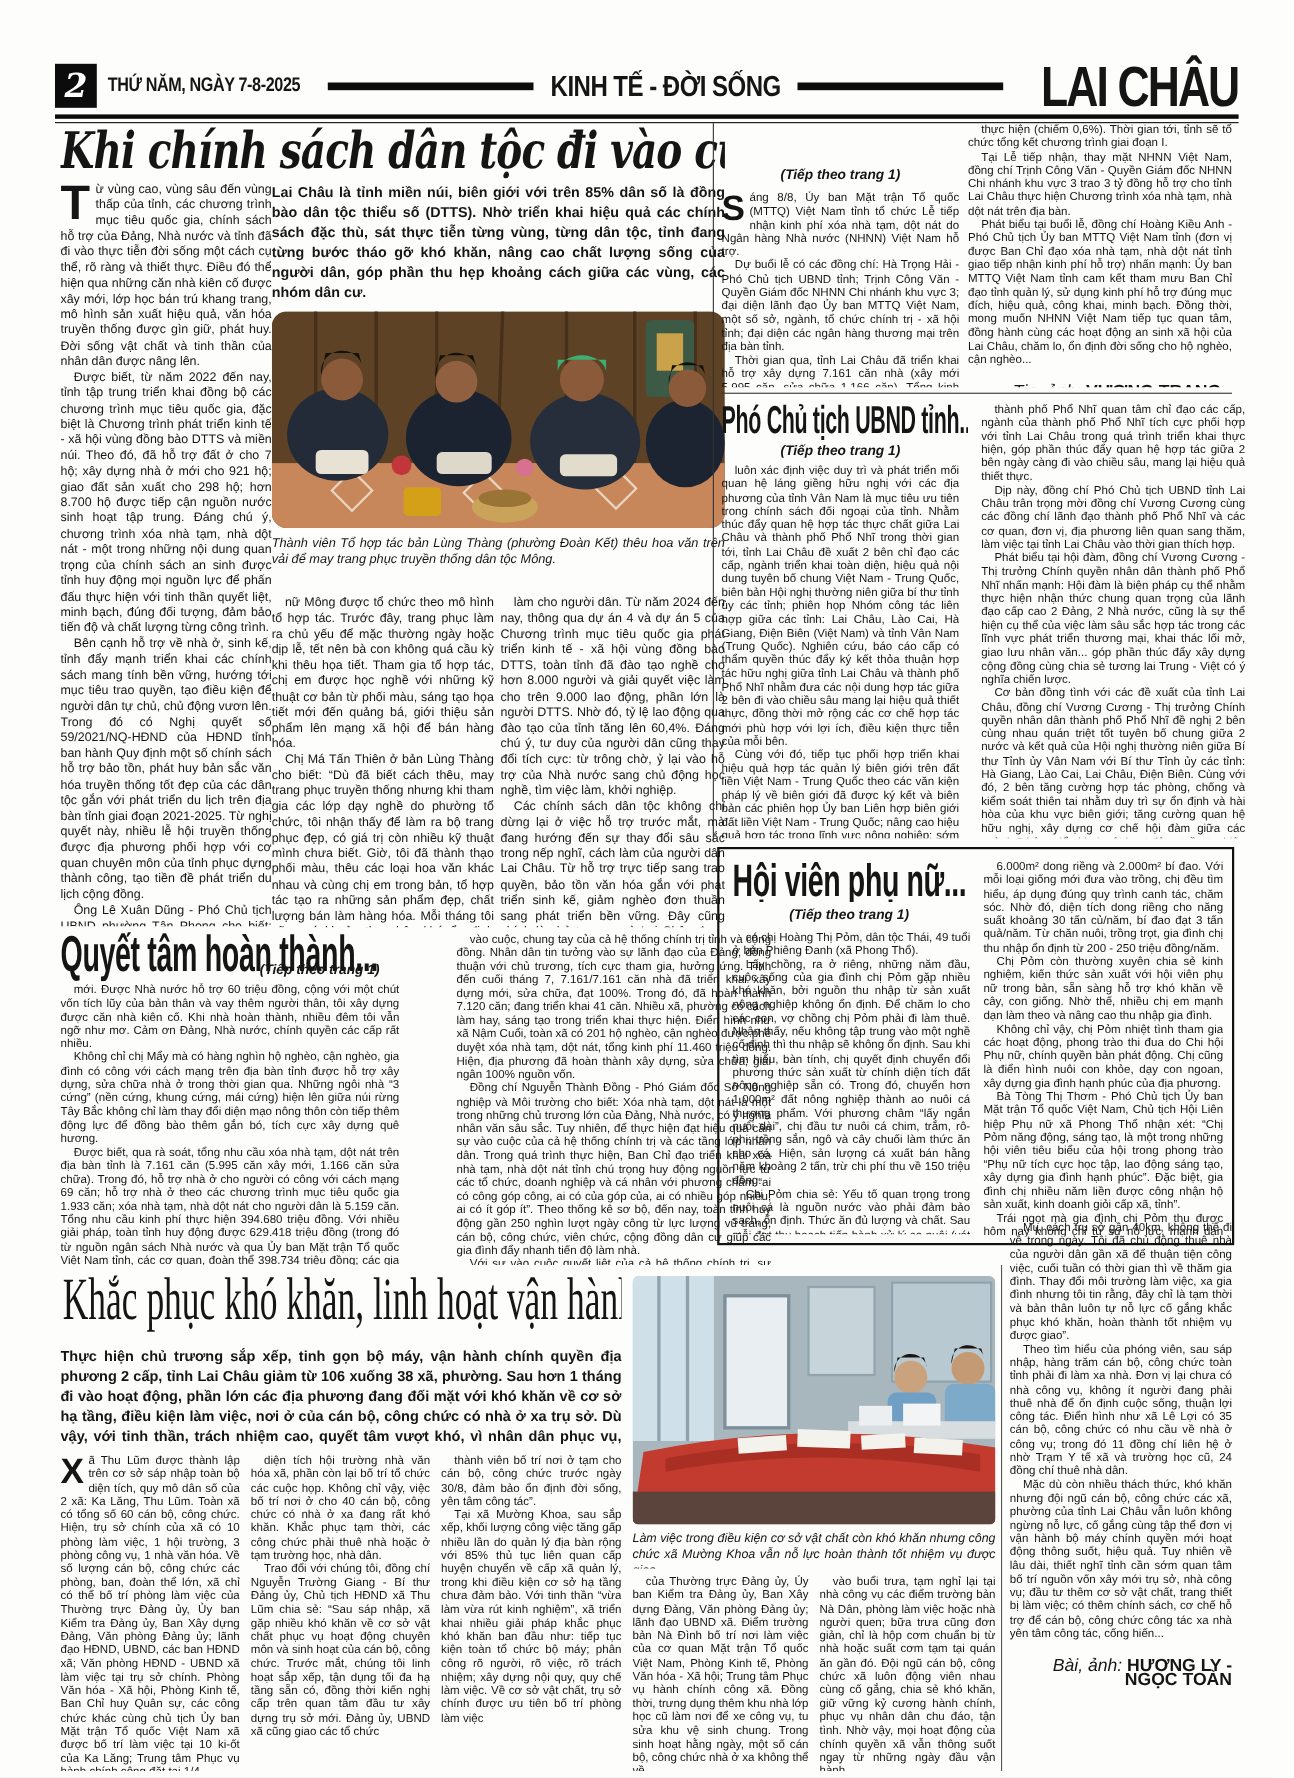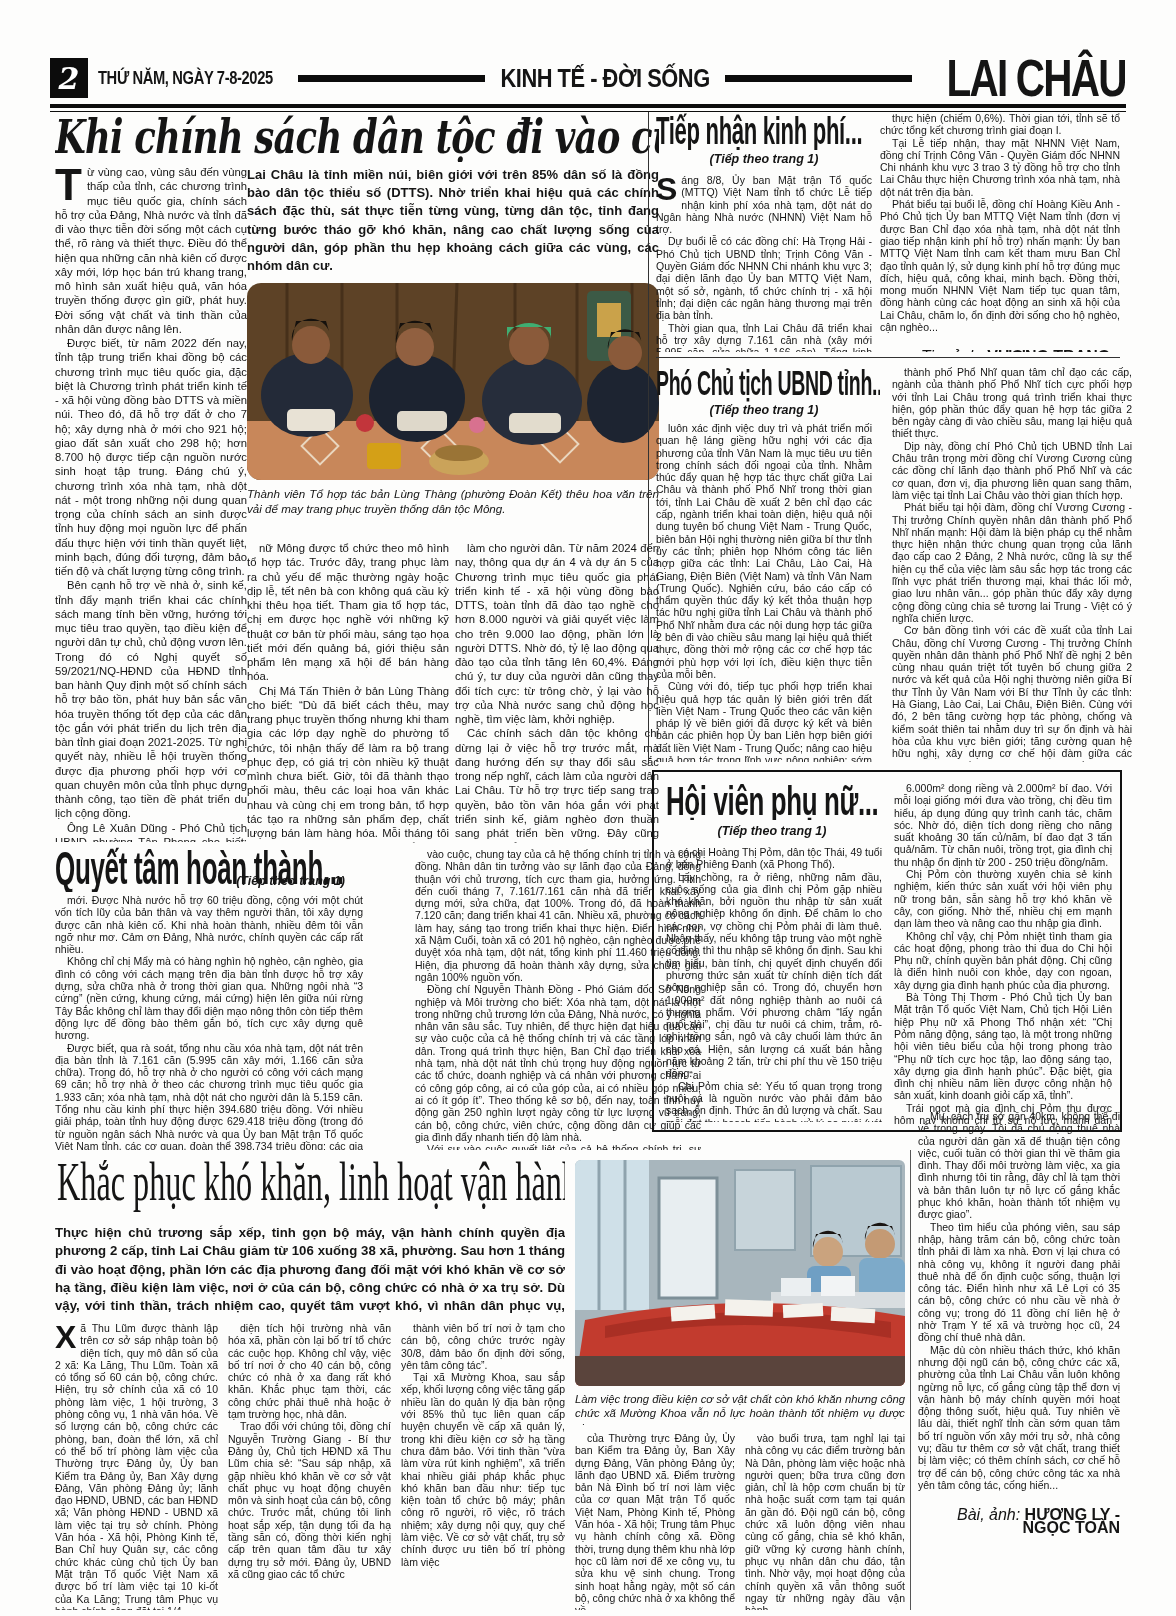--- a/index.html
+++ b/index.html
@@ -116,23 +116,20 @@
     <div style="display:contents"><p>nữ Mông được tổ chức theo mô hình tổ hợp tác. Trước đây, trang phục làm ra chủ yếu để mặc thường ngày hoặc dịp lễ, tết nên bà con không quá cầu kỳ khi thêu họa tiết. Tham gia tổ hợp tác, chị em được học nghề với những kỹ thuật cơ bản từ phối màu, sáng tạo họa tiết mới đến quảng bá, giới thiệu sản phẩm lên mạng xã hội để bán hàng hóa.</p><p>Chị Má Tấn Thiên ở bản Lùng Thàng cho biết: “Dù đã biết cách thêu, may trang phục truyền thống nhưng khi tham gia các lớp dạy nghề do phường tổ chức, tôi nhận thấy để làm ra bộ trang phục đẹp, có giá trị còn nhiều kỹ thuật mình chưa biết. Giờ, tôi đã thành thạo phối màu, thêu các loại hoa văn khác nhau và cùng chị em trong bản, tổ hợp tác tạo ra những sản phẩm đẹp, chất lượng bán làm hàng hóa. Mỗi tháng tôi cũng có khoản thu nhập khá ổn định nên rất vui, thêm động lực duy trì nghề truyền thống của dân tộc”.</p></div>
   </div>
 
   <div class="tblock body-main cont" style="left:455px;top:541px;width:204px;height:302px;">
     <div style="display:contents"><p>làm cho người dân. Từ năm 2024 đến nay, thông qua dự án 4 và dự án 5 của Chương trình mục tiêu quốc gia phát triển kinh tế - xã hội vùng đồng bào DTTS, toàn tỉnh đã đào tạo nghề cho hơn 8.000 người và giải quyết việc làm cho trên 9.000 lao động, phần lớn là người DTTS. Nhờ đó, tỷ lệ lao động qua đào tạo của tỉnh tăng lên 60,4%. Đáng chú ý, tư duy của người dân cũng thay đổi tích cực: từ trông chờ, ỷ lại vào hỗ trợ của Nhà nước sang chủ động học nghề, tìm việc làm, khởi nghiệp.</p><p>Các chính sách dân tộc không chỉ dừng lại ở việc hỗ trợ trước mắt, mà đang hướng đến sự thay đổi sâu sắc trong nếp nghĩ, cách làm của người dân Lai Châu. Từ hỗ trợ trực tiếp sang trao quyền, bảo tồn văn hóa gắn với phát triển sinh kế, giảm nghèo đơn thuần sang phát triển bền vững. Đây cũng chính là chủ trương mà Lai Châu đang kiên định thực hiện, để mỗi bản làng, mỗi người dân không bị bỏ lại phía sau trên hành trình phát triển.</p></div>
     
   </div>
 
   <div class="vrule" style="left:648px;top:112px;height:652px;"></div>
 
-  <div class="tblock" style="left:656px;top:112px;width:224px;height:38px;">
-    <span class="hl-cond" style="font-size:33px;transform:scale(0.67,1.18);">Tiếp nhận kinh phí...</span>
-  </div>
   <div class="tblock subhead" style="left:656px;top:152px;width:216px;height:17px;">(Tiếp theo trang 1)</div>
   <div class="tblock body-sm" style="left:656px;top:174px;width:216px;height:178px;">
     <p class="first"><span class="dropcap sm">S</span><span>áng 8/8, Ủy ban Mặt trận Tổ quốc (MTTQ) Việt Nam tỉnh tổ chức Lễ tiếp nhận kinh phí xóa nhà tạm, dột nát do Ngân hàng Nhà nước (NHNN) Việt Nam hỗ trợ.</span></p>
     <div style="display:contents"><p>Dự buổi lễ có các đồng chí: Hà Trọng Hải - Phó Chủ tịch UBND tỉnh; Trịnh Công Văn - Quyền Giám đốc NHNN Chi nhánh khu vực 3; đại diện lãnh đạo Ủy ban MTTQ Việt Nam, một số sở, ngành, tổ chức chính trị - xã hội tỉnh; đại diện các ngân hàng thương mại trên địa bàn tỉnh.</p><p>Thời gian qua, tỉnh Lai Châu đã triển khai hỗ trợ xây dựng 7.161 căn nhà (xây mới 5.995 căn, sửa chữa 1.166 căn). Tổng kinh phí đã huy động trên 629 tỷ đồng; huy động được 250.000 lượt ngày công xóa nhà tạm, dột nát. Đến nay, toàn tỉnh hoàn thành 7.120 căn (đạt 99,4%), 41 nhà đang</p></div>
   </div>
   <div class="tblock body-sm cont" style="left:880px;top:112px;width:240px;height:240px;">
     <div style="display:contents"><p>thực hiện (chiếm 0,6%). Thời gian tới, tỉnh sẽ tổ chức tổng kết chương trình giai đoạn I.</p><p>Tại Lễ tiếp nhận, thay mặt NHNN Việt Nam, đồng chí Trịnh Công Văn - Quyền Giám đốc NHNN Chi nhánh khu vực 3 trao 3 tỷ đồng hỗ trợ cho tỉnh Lai Châu thực hiện Chương trình xóa nhà tạm, nhà dột nát trên địa bàn.</p><p>Phát biểu tại buổi lễ, đồng chí Hoàng Kiều Anh - Phó Chủ tịch Ủy ban MTTQ Việt Nam tỉnh (đơn vị được Ban Chỉ đạo xóa nhà tạm, nhà dột nát tỉnh giao tiếp nhận kinh phí hỗ trợ) nhấn mạnh: Ủy ban MTTQ Việt Nam tỉnh cam kết tham mưu Ban Chỉ đạo tỉnh quản lý, sử dụng kinh phí hỗ trợ đúng mục đích, hiệu quả, công khai, minh bạch. Đồng thời, mong muốn NHNN Việt Nam tiếp tục quan tâm, đồng hành cùng các hoạt động an sinh xã hội của Lai Châu, chăm lo, ổn định đời sống cho hộ nghèo, cận nghèo...</p></div>
     <p class="byline first"><span class="byl-label">Tin, ảnh:</span> <span class="byl-name">VƯƠNG TRANG - QUỲNH TRANG</span></p>
   </div>
 

